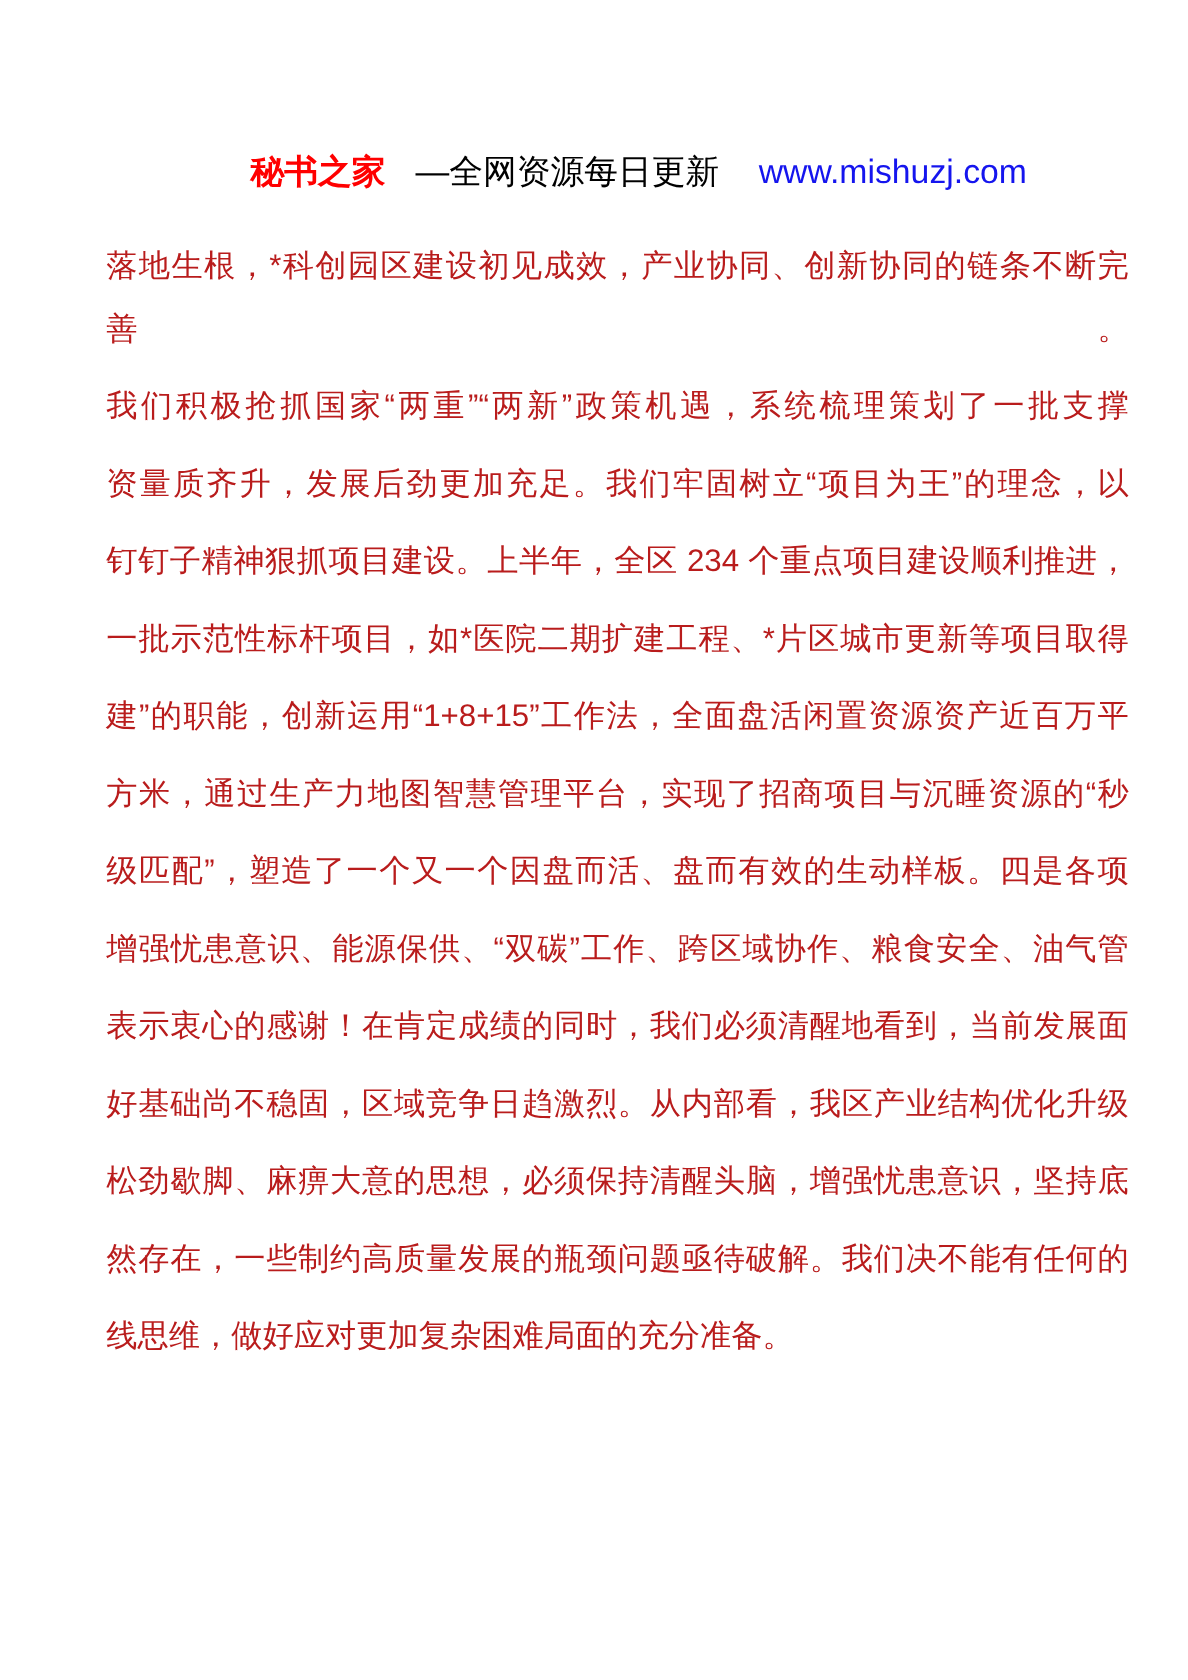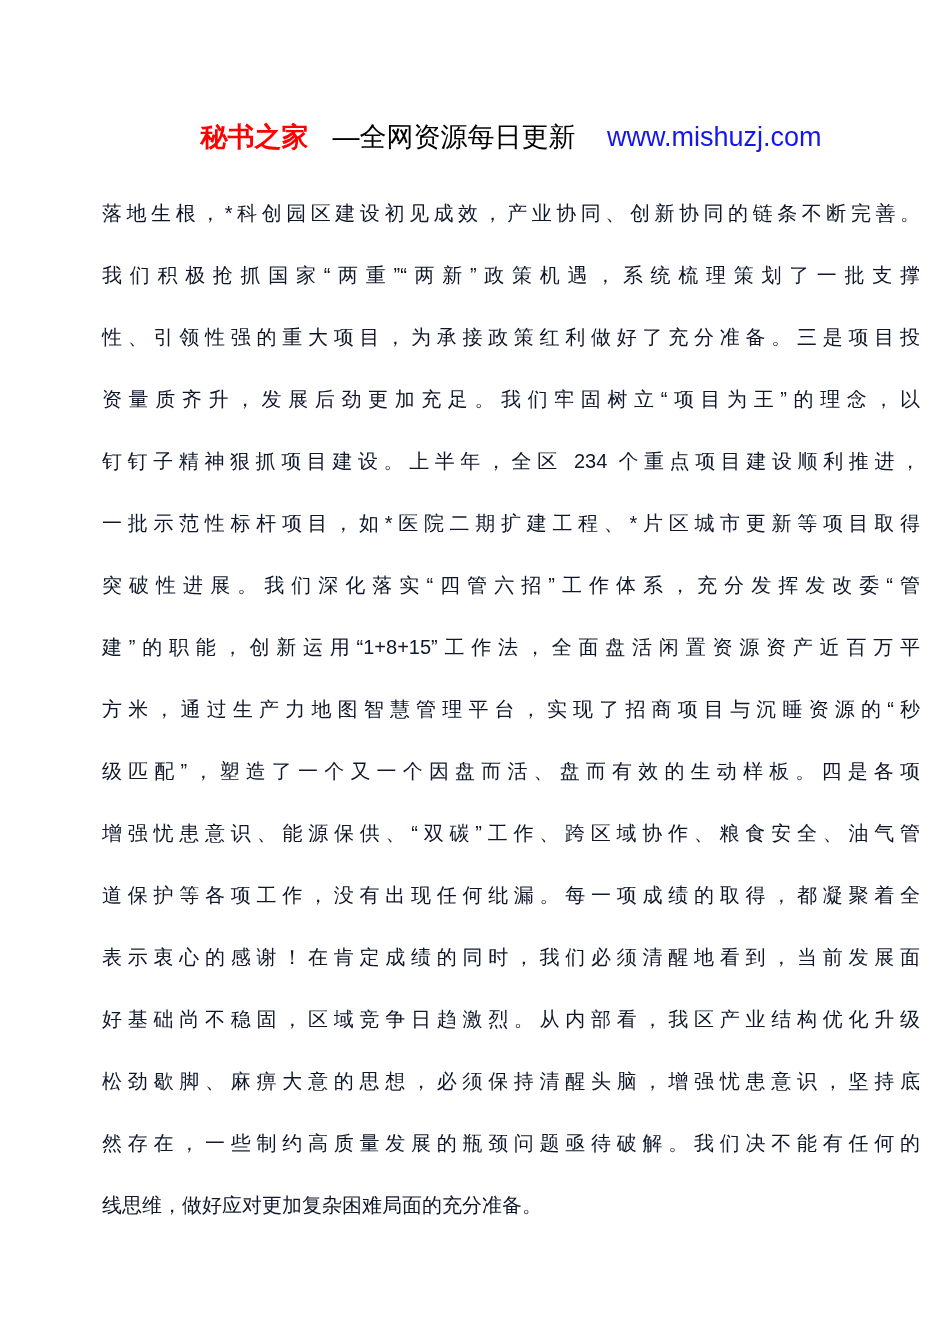--- a/index.html
+++ b/index.html
@@ -32,54 +32,51 @@
     color: #000000;
     white-space: pre;
   }
   .url {
     color: var(--url-color, #1515ee);
     cursor: pointer;
   }
   .doc-body {
     position: absolute;
     top: 140px;
-    left: 54px;
+    left: 37px;
     width: 842px;
-    font-size: 20px;
+    font-size: 25px;
     line-height: 50px;
-    color: #0f172a;
+    color: #b91c1c;
   }
   .line {
     text-align: justify;
     text-align-last: justify;
     text-justify: inter-character;
   }
   .line.last {
     text-align-last: left;
   }
 </style>
 </head>
 <body>
 
 <div class="page">
   <div class="header">
     <span class="brand">秘书之家</span><span class="tagline">—全网资源每日更新 </span><span class="url">www.mishuzj.com</span>
   </div>
   <div class="doc-body">
       <div class="line">落地生根，*科创园区建设初见成效，产业协同、创新协同的链条不断完善。</div>
       <div class="line">我们积极抢抓国家“两重”“两新”政策机遇，系统梳理策划了一批支撑</div>
-      <div class="line">性、引领性强的重大项目，为承接政策红利做好了充分准备。三是项目投</div>
       <div class="line">资量质齐升，发展后劲更加充足。我们牢固树立“项目为王”的理念，以</div>
       <div class="line">钉钉子精神狠抓项目建设。上半年，全区 234 个重点项目建设顺利推进，</div>
       <div class="line">一批示范性标杆项目，如*医院二期扩建工程、*片区城市更新等项目取得</div>
-      <div class="line">突破性进展。我们深化落实“四管六招”工作体系，充分发挥发改委“管</div>
       <div class="line">建”的职能，创新运用“1+8+15”工作法，全面盘活闲置资源资产近百万平</div>
       <div class="line">方米，通过生产力地图智慧管理平台，实现了招商项目与沉睡资源的“秒</div>
       <div class="line">级匹配”，塑造了一个又一个因盘而活、盘而有效的生动样板。四是各项</div>
       <div class="line">增强忧患意识、能源保供、“双碳”工作、跨区域协作、粮食安全、油气管</div>
-      <div class="line">道保护等各项工作，没有出现任何纰漏。每一项成绩的取得，都凝聚着全</div>
       <div class="line">表示衷心的感谢！在肯定成绩的同时，我们必须清醒地看到，当前发展面</div>
       <div class="line">好基础尚不稳固，区域竞争日趋激烈。从内部看，我区产业结构优化升级</div>
       <div class="line">松劲歇脚、麻痹大意的思想，必须保持清醒头脑，增强忧患意识，坚持底</div>
       <div class="line">然存在，一些制约高质量发展的瓶颈问题亟待破解。我们决不能有任何的</div>
       <div class="line last">线思维，做好应对更加复杂困难局面的充分准备。</div>
     </div>
 </div>
 
 </body></html>

